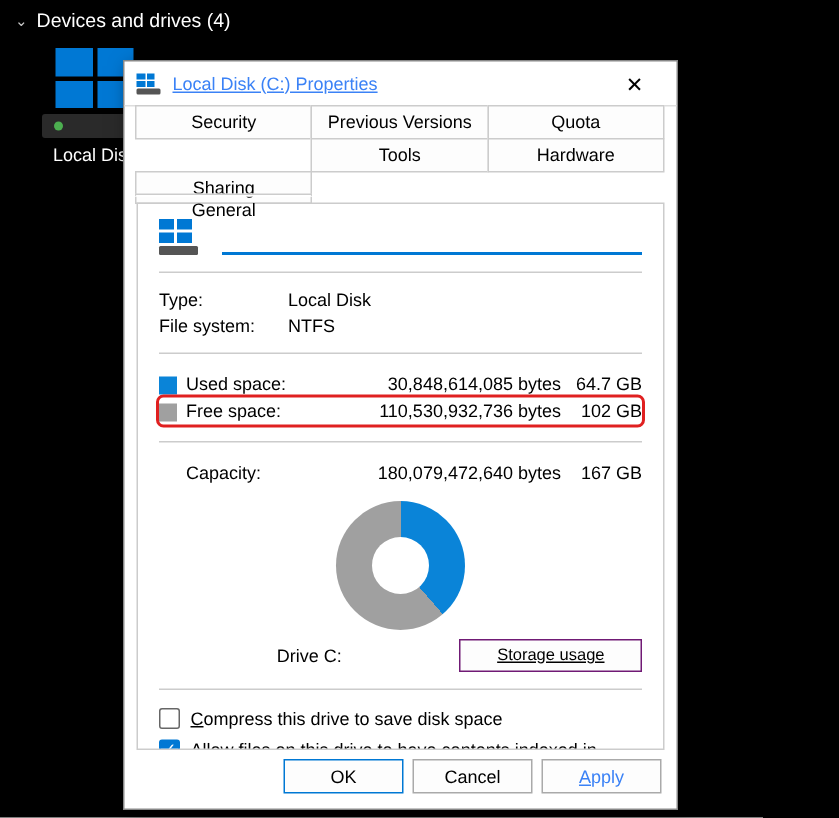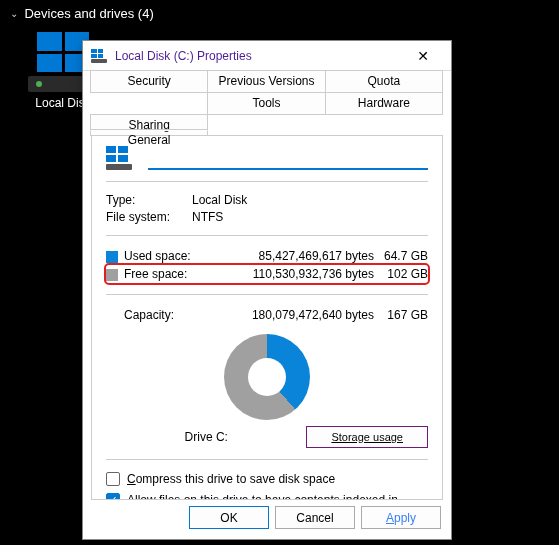--- a/index.html
+++ b/index.html
@@ -14,21 +14,21 @@
 .win-logo div { background: #0078d4; }
 .disk-bar { width: 70px; height: 16px; background: #2a2a2a; border-radius: 2px; margin-top: 4px; position: relative; }
 .disk-bar::before { content: ""; position: absolute; left: 8px; top: 5px; width: 6px; height: 6px; background: #4caf50; border-radius: 50%; }
 
 .dialog { position: absolute; top: 40px; left: 82px; width: 370px; height: 500px; background: #fff; border: 1px solid #888; box-shadow: 4px 4px 12px rgba(0,0,0,.5); display: flex; flex-direction: column; }
 .titlebar { height: 30px; display: flex; align-items: center; padding: 0 8px; border-bottom: 1px solid #ddd; }
 .titlebar-icon { width: 16px; height: 14px; margin-right: 8px; position: relative; }
 .titlebar-icon .mini-win { width: 12px; height: 9px; display: grid; grid-template-columns: 1fr 1fr; grid-template-rows: 1fr 1fr; gap: 1px; }
 .titlebar-icon .mini-win div { background: #0078d4; }
 .titlebar-icon .mini-disk { width: 16px; height: 4px; background: #555; border-radius: 1px; margin-top: 1px; }
-.titlebar-title { flex: 1; font-size: 12px; color: #4c1d95; }
+.titlebar-title { flex: 1; font-size: 12px; color: #3b82f6; text-decoration: underline; }
 .close-btn { width: 40px; height: 28px; display: flex; align-items: center; justify-content: center; font-size: 14px; color: #000; cursor: pointer; }
 
 .tab-strip { display: grid; grid-template-columns: repeat(3,1fr); grid-template-rows: 22px 22px; font-size: 12px; padding: 0 8px; }
 .tab { border: 1px solid #ccc; background: #fdfdfd; text-align: center; line-height: 20px; cursor: pointer; margin-left: -1px; margin-top: -1px; }
 .tab.active { background: #fff; border-bottom: 1px solid #fff; position: relative; z-index: 2; margin-top: 36px; }
 
 .tab-body { flex: 1; border: 1px solid #ccc; margin: -1px 8px 6px; padding: 10px 14px 8px; font-size: 12px; color: #000; position: relative; overflow: hidden; }
 
 .name-row { display: flex; align-items: center; gap: 14px; margin-bottom: 0px; }
 .name-icon { width: 28px; }
@@ -139,21 +139,21 @@
       <div class="v">NTFS</div>
     </div>
 
     <hr class="sep">
 
     <table class="space-table">
       <tbody>
           <tr>
         <td style="width:18px"><span class="sq used"></span></td>
         <td>Used space:</td>
-        <td class="bytes">85,427,469,617 bytes</td>
+        <td class="bytes">30,848,614,085 bytes</td>
         <td class="gb">64.7 GB</td>
       </tr>
       <tr class="highlight-row">
         <td><span class="sq free"></span></td>
         <td>Free space:</td>
         <td class="bytes">110,530,932,736 bytes</td>
         <td class="gb">102 GB</td>
       </tr>
     </tbody>
       </table>

